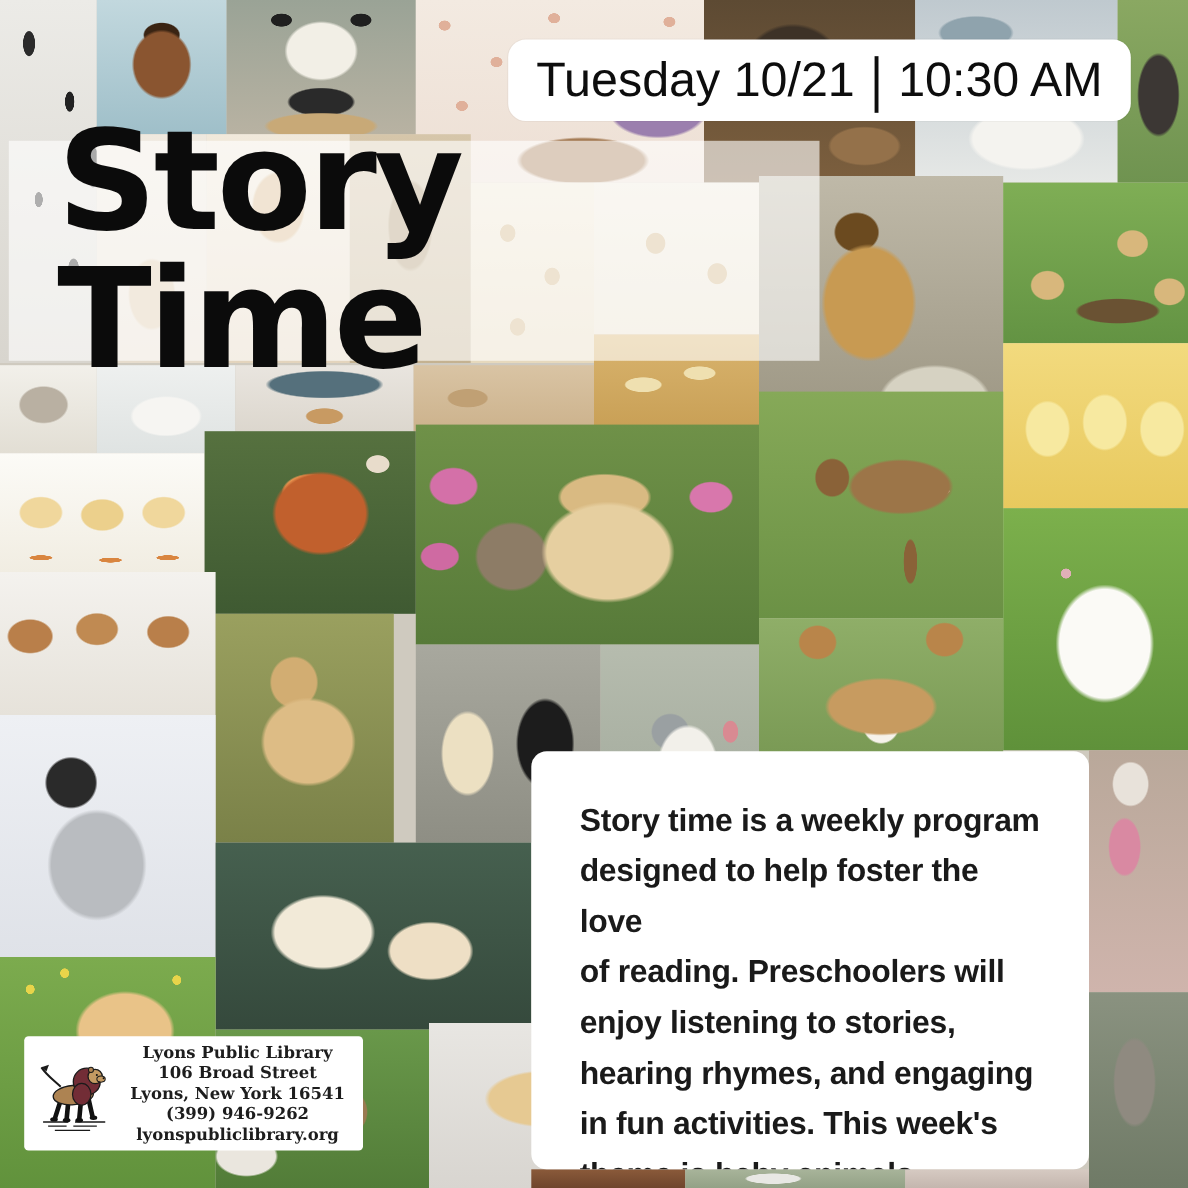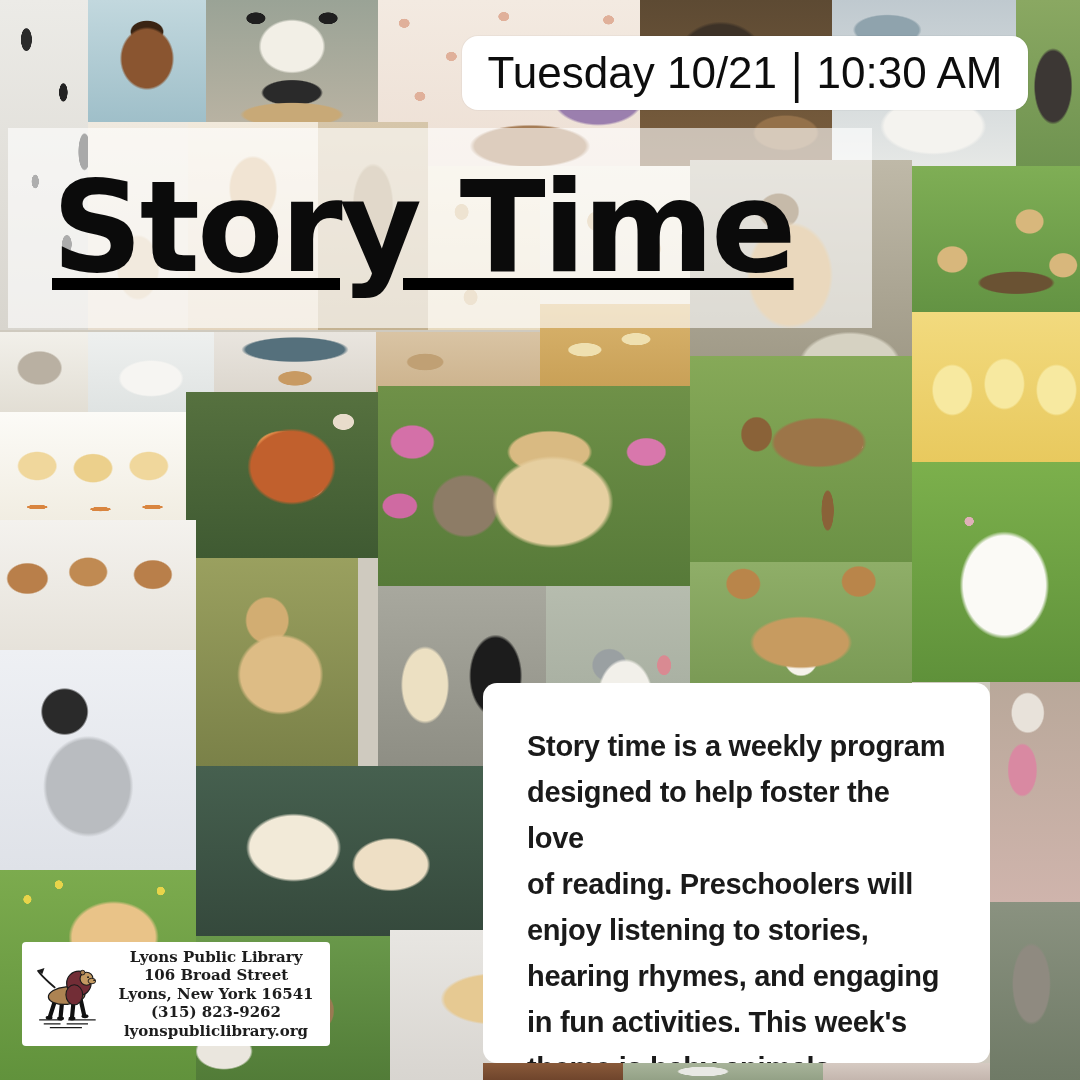--- a/index.html
+++ b/index.html
@@ -12,23 +12,23 @@
   .banner{
     position:absolute;left:462px;top:36px;width:566px;height:74px;
     background:#ffffff;border-radius:16px;
     display:flex;align-items:center;justify-content:center;gap:14px;
     color:#0d0d0d;font-size:44px;white-space:nowrap;
     box-shadow:0 0 0 1px rgba(0,0,0,0.03);
   }
   .banner .sep{display:inline-block;transform:scaleY(1.25);font-weight:300;}
   
   .title-band{
-    position:absolute;left:8px;top:128px;width:864px;height:200px;
+    position:absolute;left:8px;top:128px;width:737px;height:200px;
     background:rgba(255,255,255,0.62);
-    display:flex;align-items:center;text-decoration:underline;
+    display:flex;align-items:center;
   }
   .title-band h1{
     margin:0 0 0 44px;font-family:"DejaVu Sans",sans-serif;font-weight:bold;
     font-size:126px;letter-spacing:-3px;color:#0b0b0b;line-height:1;
   }
   
   .desc-card{
     position:absolute;left:483px;top:683px;width:507px;height:380px;
     background:#ffffff;border-radius:14px;box-sizing:border-box;
     padding:24px 24px 0 28px;overflow:hidden;
@@ -140,18 +140,18 @@
       <circle cx="74" cy="28" r="8.5" stroke="#1a1a1a" stroke-width="1.5" fill="#c49a62"></circle>
       <ellipse cx="81" cy="31" rx="5" ry="3.6" stroke="#1a1a1a" stroke-width="1.2" fill="#c49a62"></ellipse>
       <circle cx="69" cy="20" r="3" stroke="#1a1a1a" stroke-width="1.2" fill="#ad8352"></circle>
       <circle cx="76" cy="26" r="1.2" fill="#111111"></circle>
       <circle cx="84" cy="30" r="1.1" fill="#111111"></circle>
     </svg>
     <div class="library-info">
       <div>Lyons Public Library</div>
       <div>106 Broad Street</div>
       <div>Lyons, New York 16541</div>
-      <div>(315) 823-9262</div>
+      <div>(399) 946-9262</div>
       <div>lyonspubliclibrary.org</div>
     </div>
   </div>
 
 </div>
 
 </body></html>

